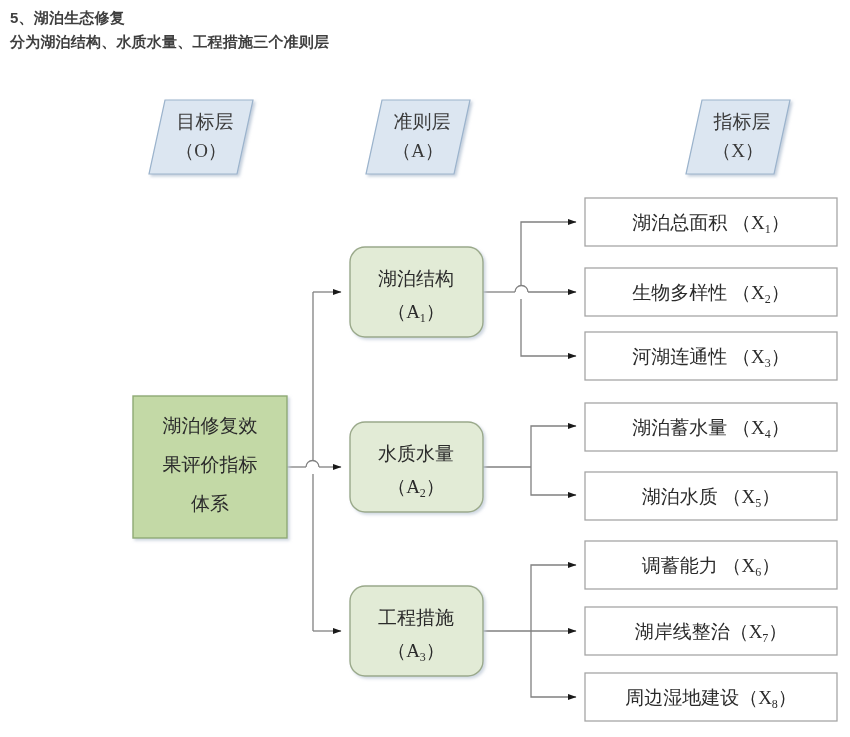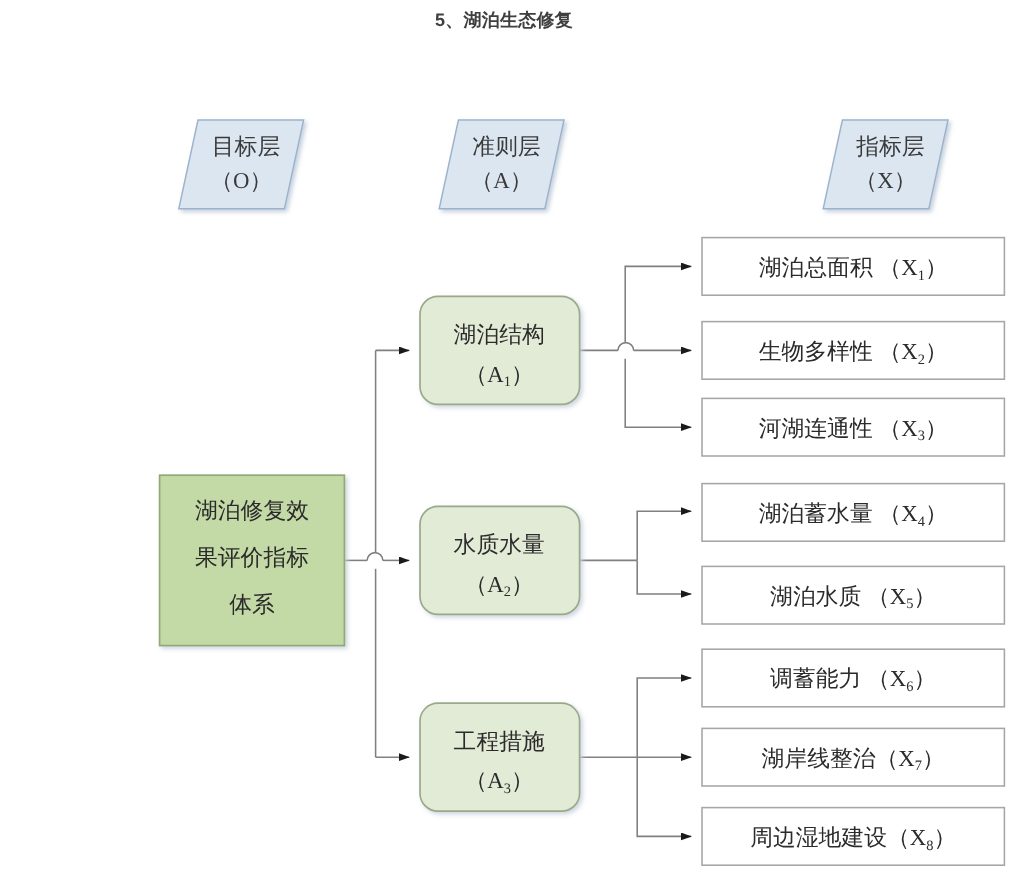--- a/index.html
+++ b/index.html
@@ -21,21 +21,20 @@
     width: 820px;
   }
   #heading .hline {
     font-family: "Liberation Sans", "DejaVu Sans", sans-serif;
     font-weight: bold;
     color: #3f3f3f;
     font-size: 15px;
     line-height: 24px;
     letter-spacing: 0.2px;
     white-space: nowrap;
-    text-align: center;
   }
   #diagram {
     position: absolute;
     left: 0;
     top: 0;
   }
   .nodelabel {
     font-family: "Liberation Serif", "DejaVu Serif", serif;
     fill: #2b2b2b;
   }
@@ -55,20 +54,21 @@
   }
   .sub {
     font-size: 12px;
   }
 </style>
 </head>
 <body>
 
 <div id="heading">
   <div class="hline">5、湖泊生态修复</div>
+  <div class="hline">分为湖泊结构、水质水量、工程措施三个准则层</div>
 </div>
 
 <svg id="diagram" width="850" height="737" viewBox="0 0 850 737">
   <defs>
     <marker id="arrow" markerWidth="9" markerHeight="9" refX="8.5" refY="3.2" orient="auto" markerUnits="userSpaceOnUse">
       <path d="M0,0 L9,3.2 L0,6.4 z" fill="#1a1a1a"></path>
     </marker>
     <filter id="softshadow" x="-20%" y="-20%" width="150%" height="150%">
       <feDropShadow dx="2" dy="2" stdDeviation="1.6" flood-color="#b9c6d6" flood-opacity="0.85"></feDropShadow>
     </filter>

